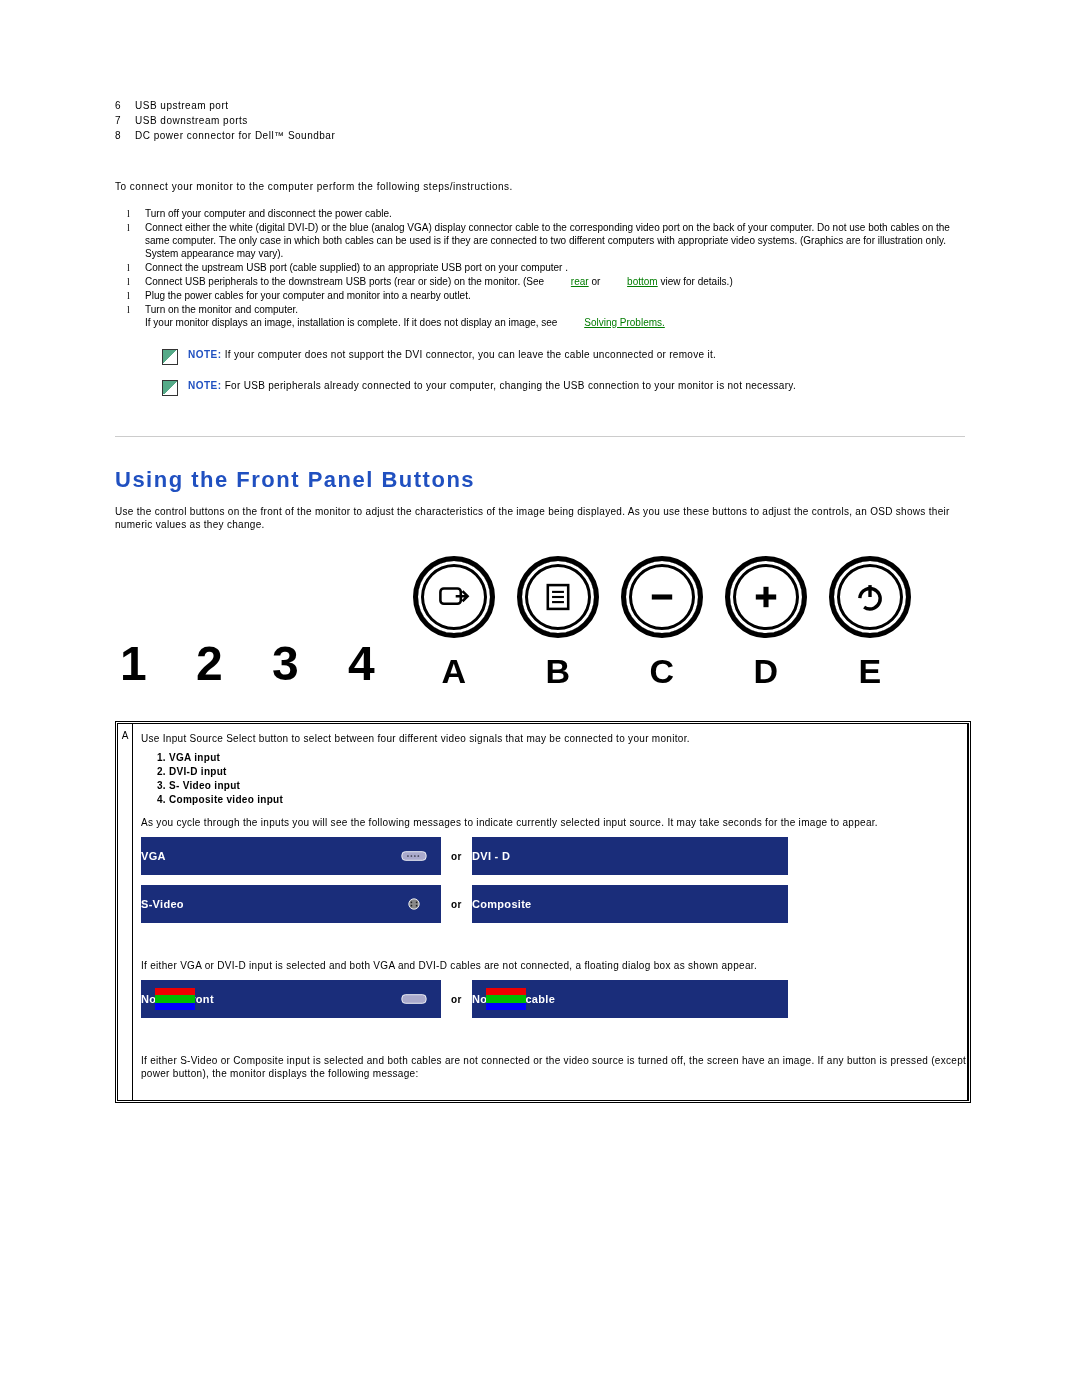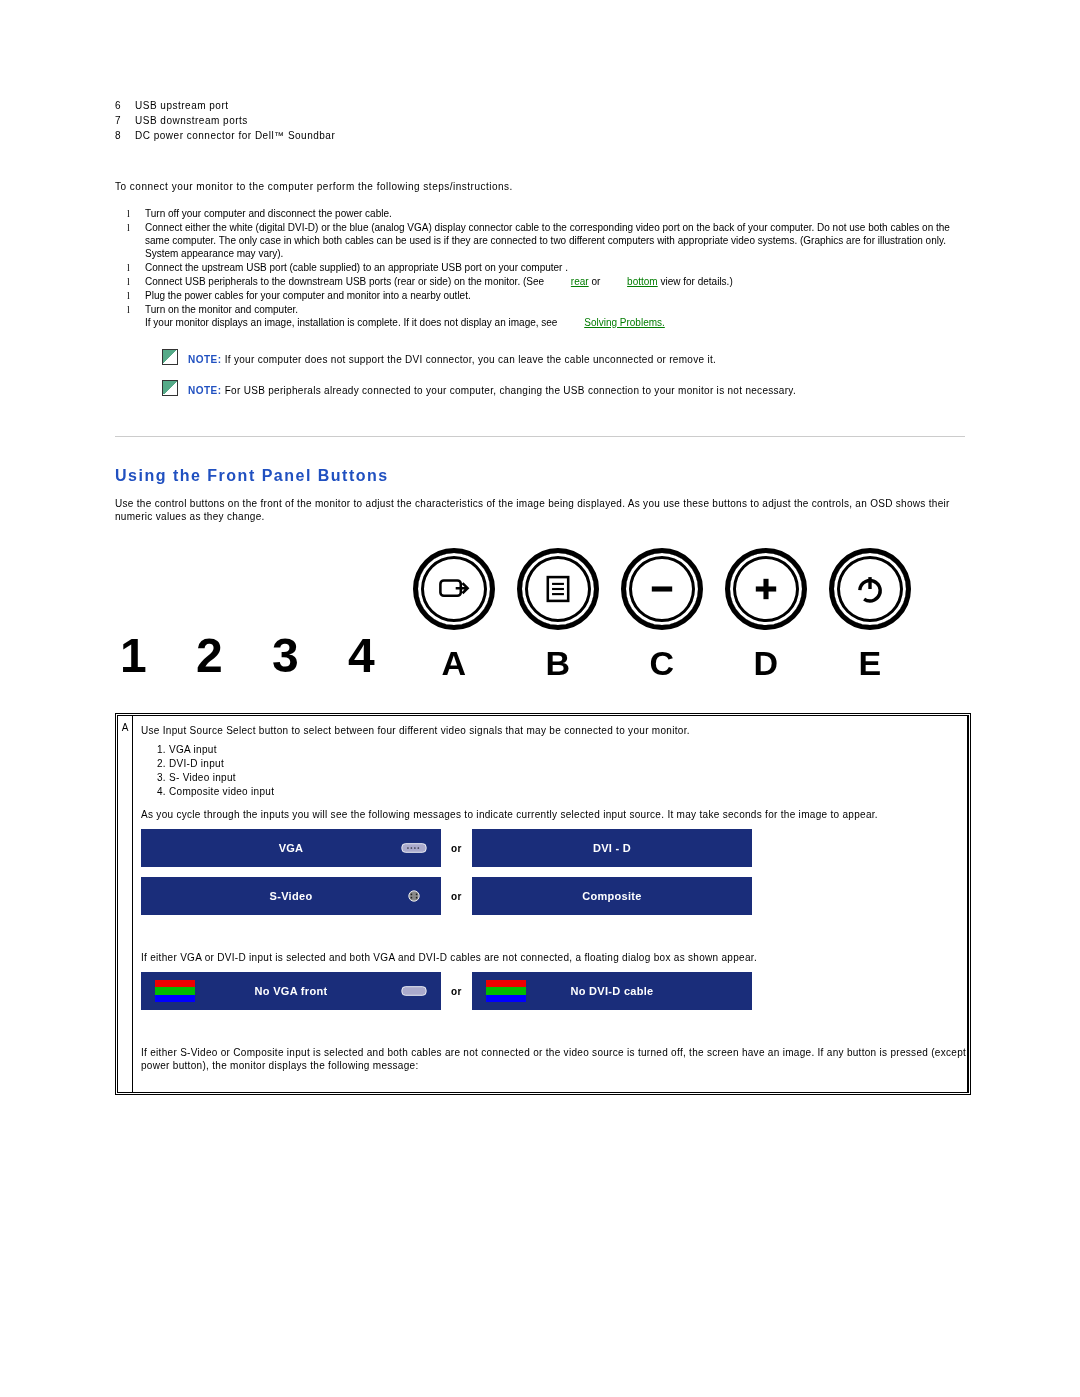--- a/index.html
+++ b/index.html
@@ -43,21 +43,21 @@
     left: -18px;
     font-family: serif;
   }
   a.link {
     color: #007c00;
     text-decoration: underline;
     padding-left: 24px;
   }
   .note-row {
     display: flex;
-    align-items: flex-end;
+    align-items: flex-start;
     margin-bottom: 15px;
     letter-spacing: 0.3px;
     padding-left: 47px;
   }
   .note-icon {
     width: 14px;
     height: 14px;
     margin-right: 10px;
     flex-shrink: 0;
     border: 1px solid #333;
@@ -68,21 +68,21 @@
     color: #2050c0;
     letter-spacing: 0.5px;
   }
   hr.sep {
     border: none;
     border-top: 1px solid #ccc;
     margin: 40px 0 30px 0;
   }
   h2.section {
     color: #2050c0;
-    font-size: 16px;
+    font-size: 22px;
     font-weight: bold;
     letter-spacing: 1.5px;
     margin: 0 0 12px 0;
   }
   .section-intro {
     line-height: 1.3;
     letter-spacing: 0.3px;
     margin-bottom: 25px;
   }
   .panel-diagram {
@@ -155,42 +155,43 @@
   }
   .small-ring svg { width: 26px; height: 26px; }
   .iss-label {
     font-weight: bold;
     letter-spacing: 0.5px;
     font-size:10px;
   }
   ol.inner {
     padding-left: 28px;
     margin: 6px 12px 10px 0;
+    font-weight: bold;
   }
   ol.inner li { margin-bottom: 1px; }
   .osd-row {
     display: flex;
     align-items: center;
     gap: 10px;
     margin: 8px 0 10px 0;
   }
   .osd-box {
     background: #1a2d7a;
     height: 38px;
     display: flex;
     align-items: center;
-    justify-content: center;
+    justify-content: flex-start;
     color: #fff;
     font-size: 11px;
     font-weight: bold;
     position: relative;
     flex-shrink:0;
   }
   .osd-box.w1 { width: 300px; }
-  .osd-box.w2 { width: 280px; }
+  .osd-box.w2 { width: 316px; }
   .osd-label { position:absolute; left:50%; transform:translateX(-110px); }
   .osd-label.center { position:static; transform:none; }
   .port-glyph {
     position: absolute;
     right: 14px;
     width: 26px;
     height: 14px;
   }
   .or-text { font-weight: bold; letter-spacing:0.5px; }
   .colorbars {

